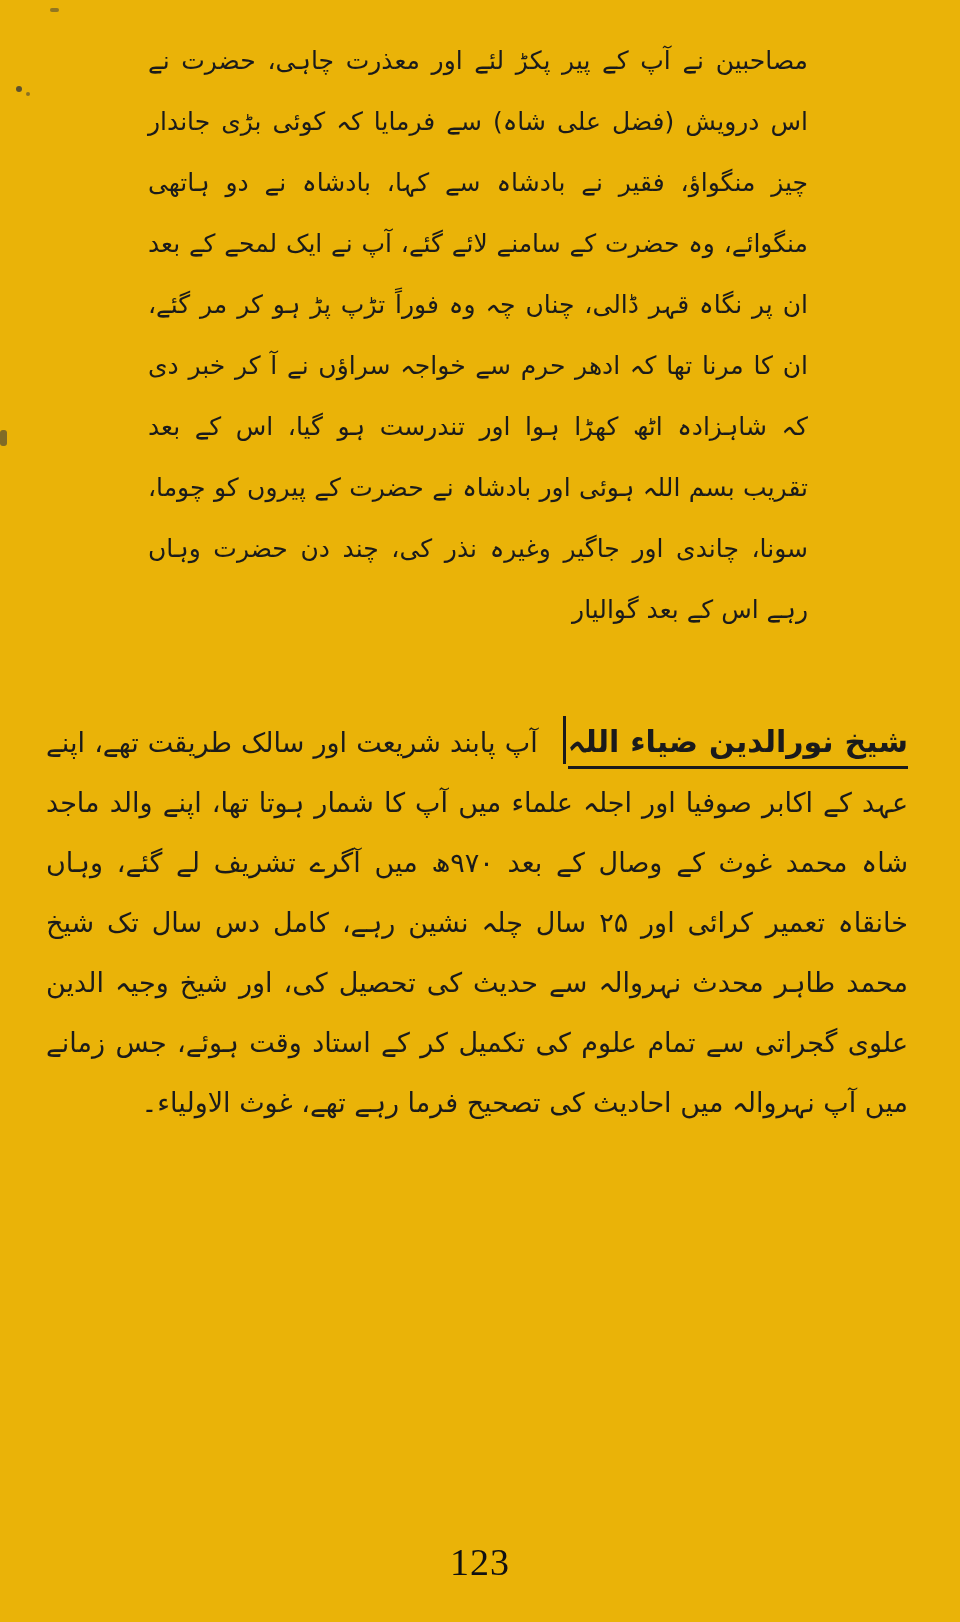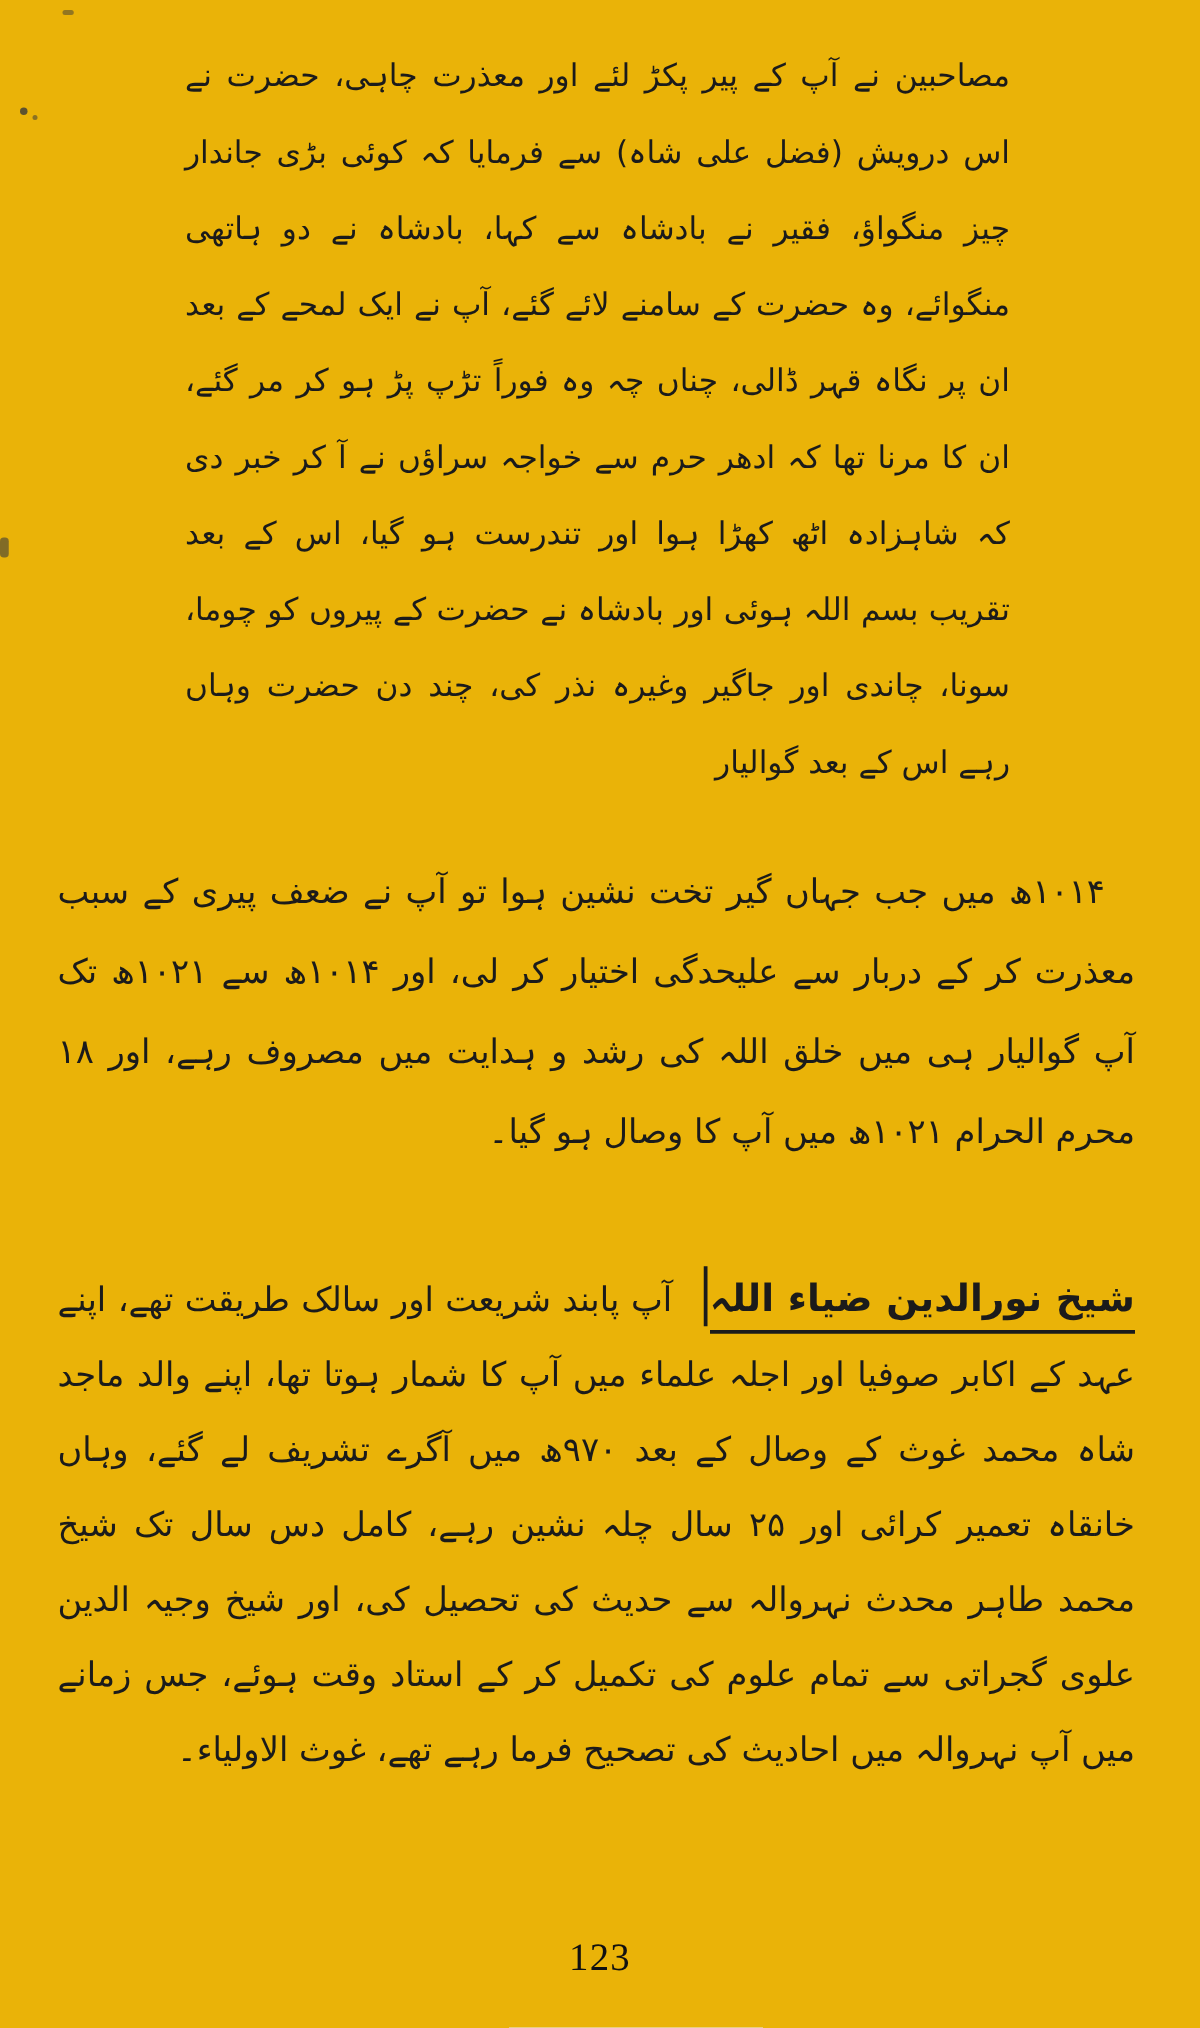--- a/index.html
+++ b/index.html
@@ -87,21 +87,21 @@
 
   
   .page-number {
     position: absolute;
     bottom: 38px;
     left: 0;
     right: 0;
     text-align: center;
     direction: ltr;
     font-family: "Liberation Serif", serif;
-    font-size: 31px;
+    font-size: 38px;
     color: #111;
     letter-spacing: 1px;
   }
 
   
   .speck {
     position: absolute;
     background: #3a3a3a;
     border-radius: 50%;
     opacity: 0.8;
@@ -118,21 +118,20 @@
 
   <span class="speck speck-a"></span>
   <span class="speck speck-b"></span>
   <span class="speck speck-c"></span>
   <span class="speck speck-d"></span>
 
   <div class="quote-block">
     <p class="quote-body">مصاحبین نے آپ کے پیر پکڑ لئے اور معذرت چاہی، حضرت نے اس درویش (فضل علی شاہ) سے فرمایا کہ کوئی بڑی جاندار چیز منگواؤ، فقیر نے بادشاہ سے کہا، بادشاہ نے دو ہاتھی منگوائے، وہ حضرت کے سامنے لائے گئے، آپ نے ایک لمحے کے بعد ان پر نگاہ قہر ڈالی، چناں چہ وہ فوراً تڑپ پڑ ہو کر مر گئے، ان کا مرنا تھا کہ ادھر حرم سے خواجہ سراؤں نے آ کر خبر دی کہ شاہزادہ اٹھ کھڑا ہوا اور تندرست ہو گیا، اس کے بعد تقریب بسم اللہ ہوئی اور بادشاہ نے حضرت کے پیروں کو چوما، سونا، چاندی اور جاگیر وغیرہ نذر کی، چند دن حضرت وہاں رہے اس کے بعد گوالیار</p>
   </div>
 
-  <p class="body-paragraph">۱۰۱۴ھ میں جب جہاں گیر تخت نشین ہوا تو آپ نے ضعف پیری کے سبب معذرت کر کے دربار سے علیحدگی اختیار کر لی، اور ۱۰۱۴ھ سے ۱۰۲۱ھ تک آپ گوالیار ہی میں خلق اللہ کی رشد و ہدایت میں مصروف رہے، اور ۱۸ محرم الحرام ۱۰۲۱ھ میں آپ کا وصال ہو گیا۔</p>
 
   <div class="section">
     <p class="section-paragraph">
       <span class="section-heading">شیخ نورالدین ضیاء اللہ</span><span class="heading-divider"></span>
       <span>آپ پابند شریعت اور سالک طریقت تھے، اپنے عہد کے اکابر صوفیا اور اجلہ علماء میں آپ کا شمار ہوتا تھا، اپنے والد ماجد شاہ محمد غوث کے وصال کے بعد ۹۷۰ھ میں آگرے تشریف لے گئے، وہاں خانقاہ تعمیر کرائی اور ۲۵ سال چلہ نشین رہے، کامل دس سال تک شیخ محمد طاہر محدث نہروالہ سے حدیث کی تحصیل کی، اور شیخ وجیہ الدین علوی گجراتی سے تمام علوم کی تکمیل کر کے استاد وقت ہوئے، جس زمانے میں آپ نہروالہ میں احادیث کی تصحیح فرما رہے تھے، غوث الاولیاء۔</span>
     </p>
   </div>
 
   <div class="page-number">123</div>
 

